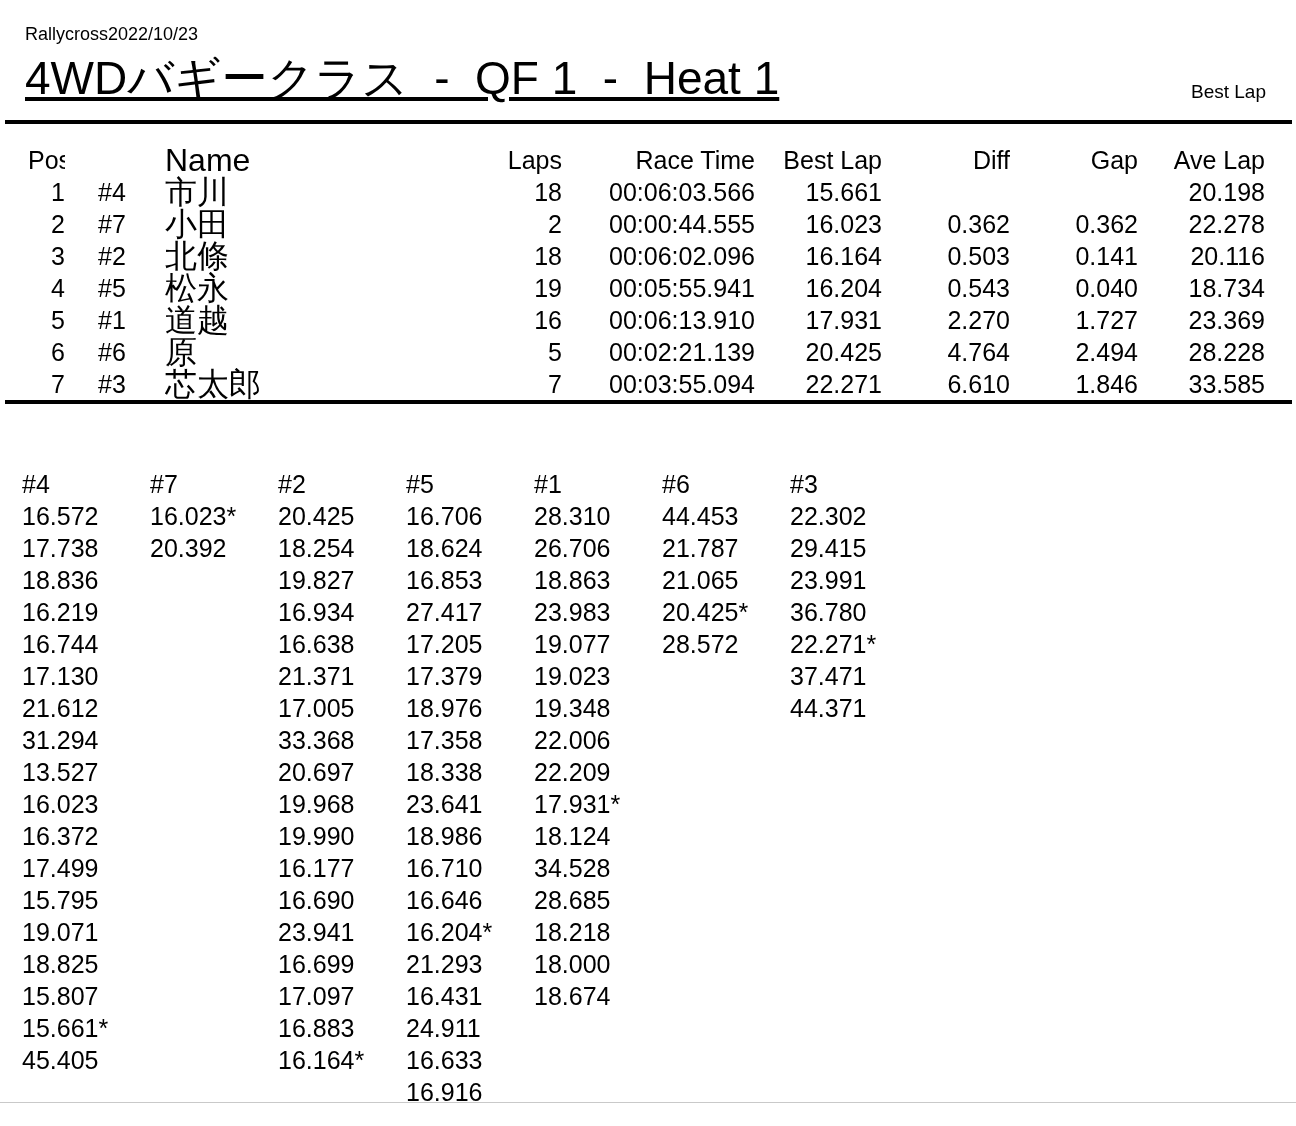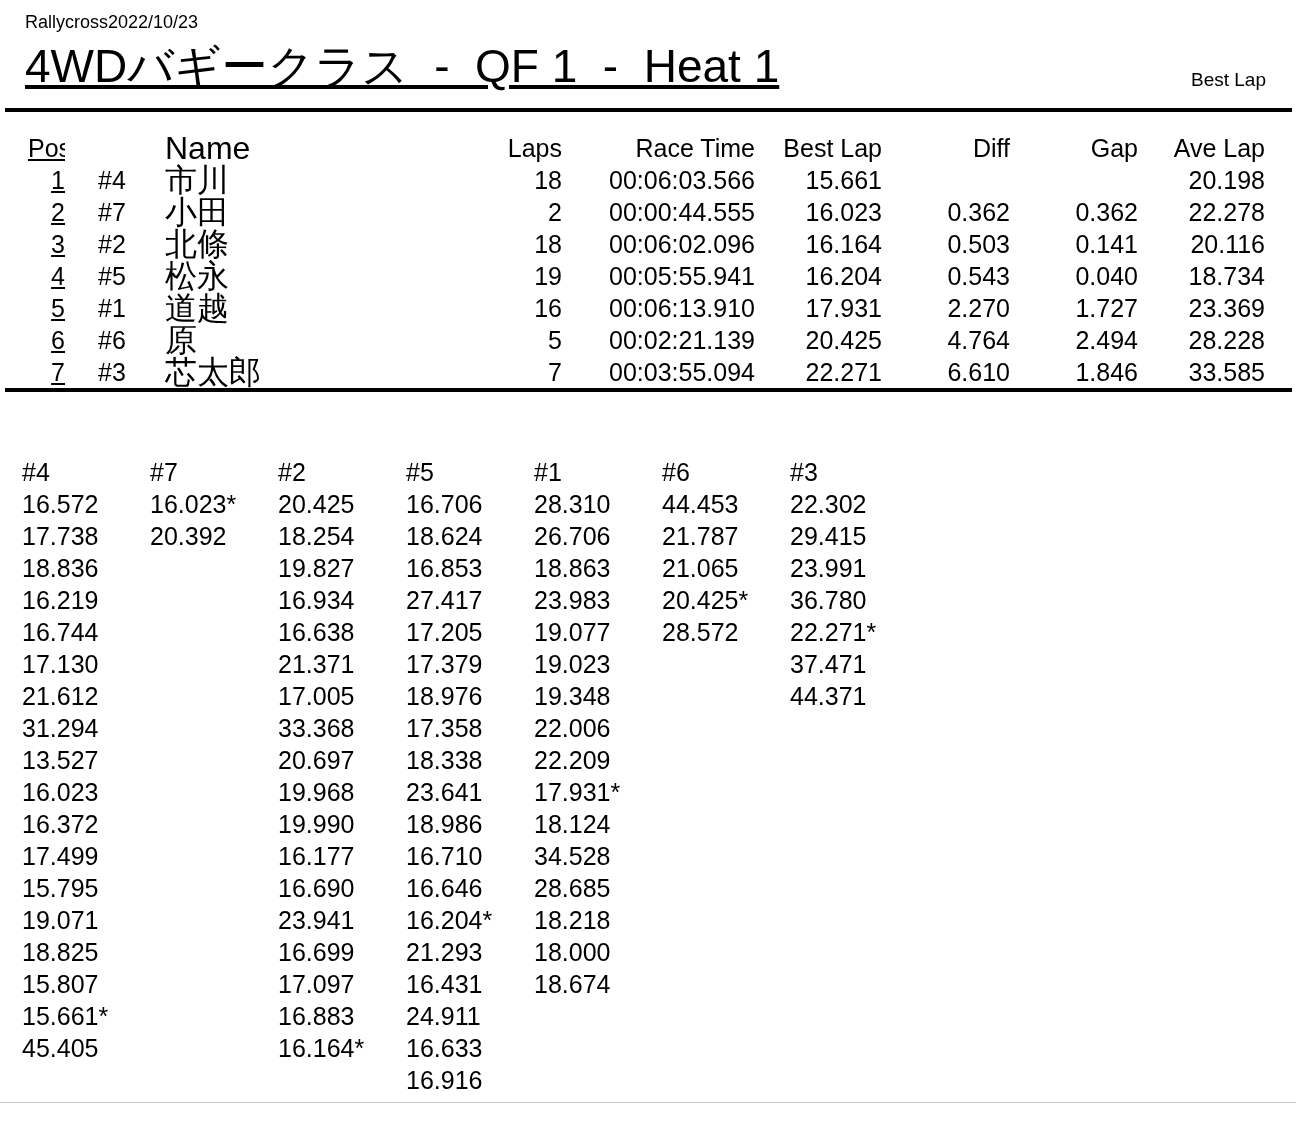--- a/index.html
+++ b/index.html
@@ -1,20 +1,20 @@
 <!DOCTYPE html>
 <html><head>
 <meta charset="utf-8">
 <style>
   html,body{margin:0;padding:0;background:#fff;}
   .page{
     position:relative;
     width:1296px;height:1126px;
     box-sizing:border-box;
-    padding:12px 30px 0 22px;
+    padding:24px 30px 0 22px;
     overflow:hidden;
     background:#fff;color:#000;
     font-family:"Liberation Sans","DejaVu Sans",sans-serif;
     border-radius:17px;
   }
   
   .event-line{font-size:18px;line-height:20px;padding-left:3px;}
   .title-row{display:flex;align-items:flex-end;justify-content:space-between;margin-top:6px;}
   .page-title{margin:0;font-size:46px;line-height:56px;font-weight:500;white-space:pre;padding-left:3px;text-decoration:underline;}
   .corner-label{font-size:19px;line-height:24px;padding-bottom:2px;}
@@ -23,21 +23,21 @@
   .rule-top{margin-top:14px;margin-bottom:20px;}
   .rule-bottom{margin-top:0;}
   
   .results{margin-left:3px;}
   .results-row{
     display:grid;
     grid-template-columns:40px 100px 265px 132px 193px 127px 128px 128px 127px;
     font-size:25px;line-height:32px;
   }
   .results-row>div{white-space:nowrap;overflow:hidden;}
-  .c-pos{text-align:right;text-decoration:underline;}
+  .c-pos{text-align:right;}
   .c-no{text-align:left;padding-left:33px;}
   .c-name{text-align:left;font-size:32px;}
   .c-laps,.c-rt,.c-bl,.c-diff,.c-gap,.c-ave{text-align:right;}
   .results-header .c-pos{text-align:left;padding-left:3px;}
   
   .laps{display:flex;margin-top:64px;}
   .lap-col{width:128px;font-size:25px;line-height:32px;}
   .lap-col-header{white-space:nowrap;}
   .lap-time{white-space:nowrap;}
   

